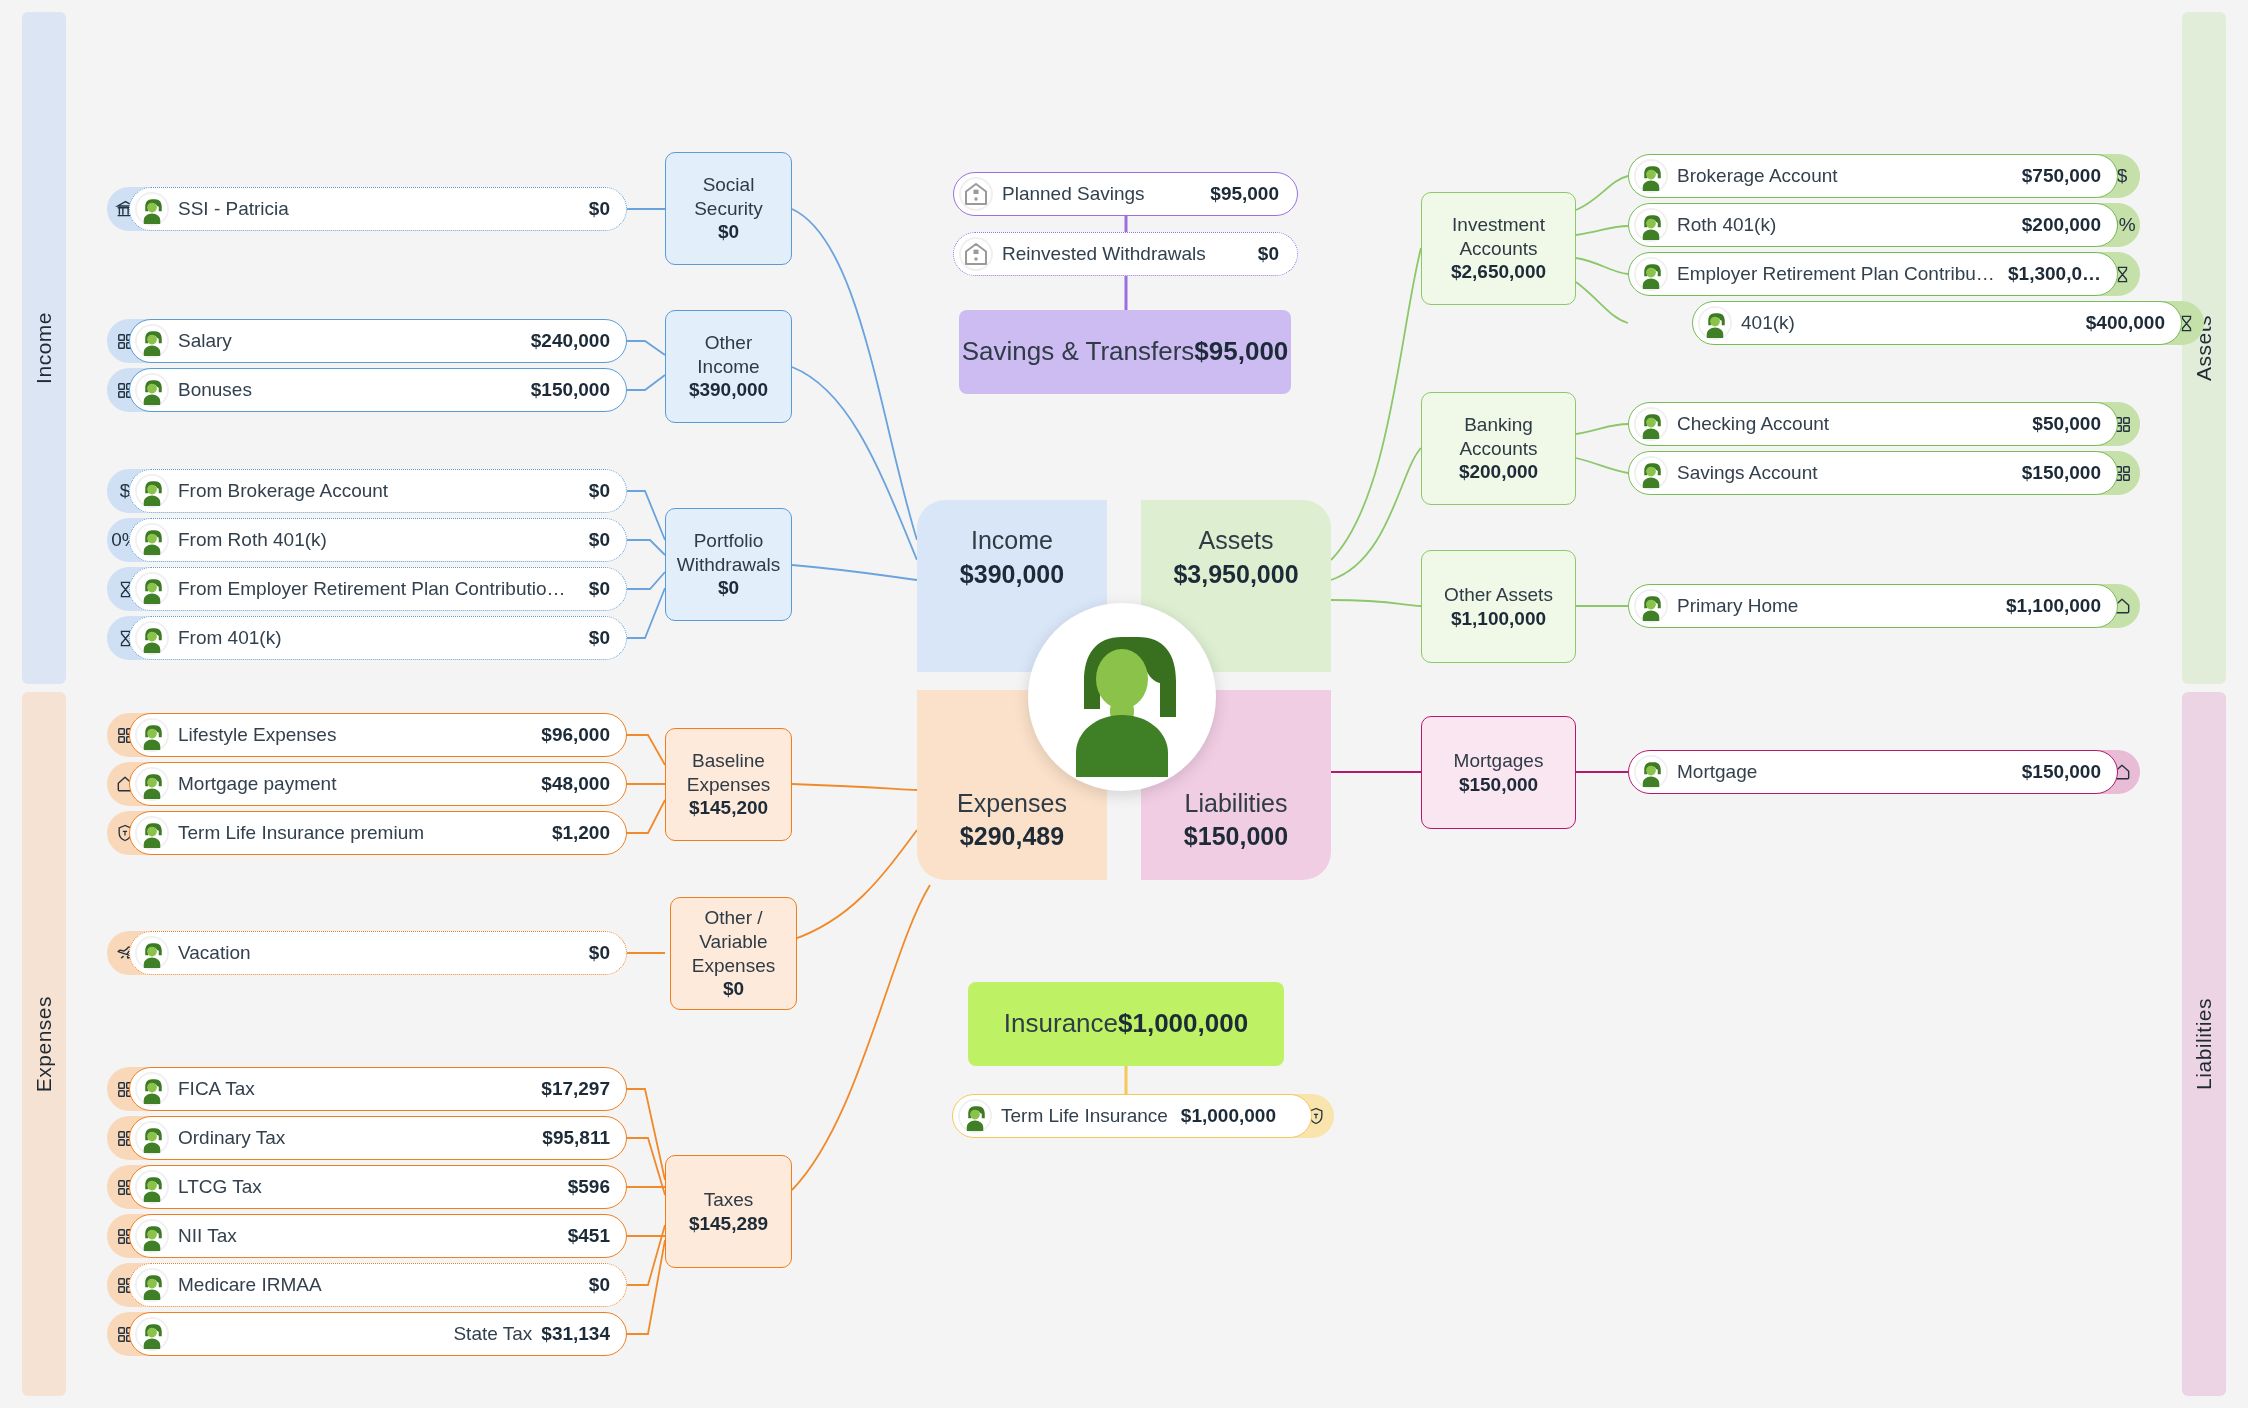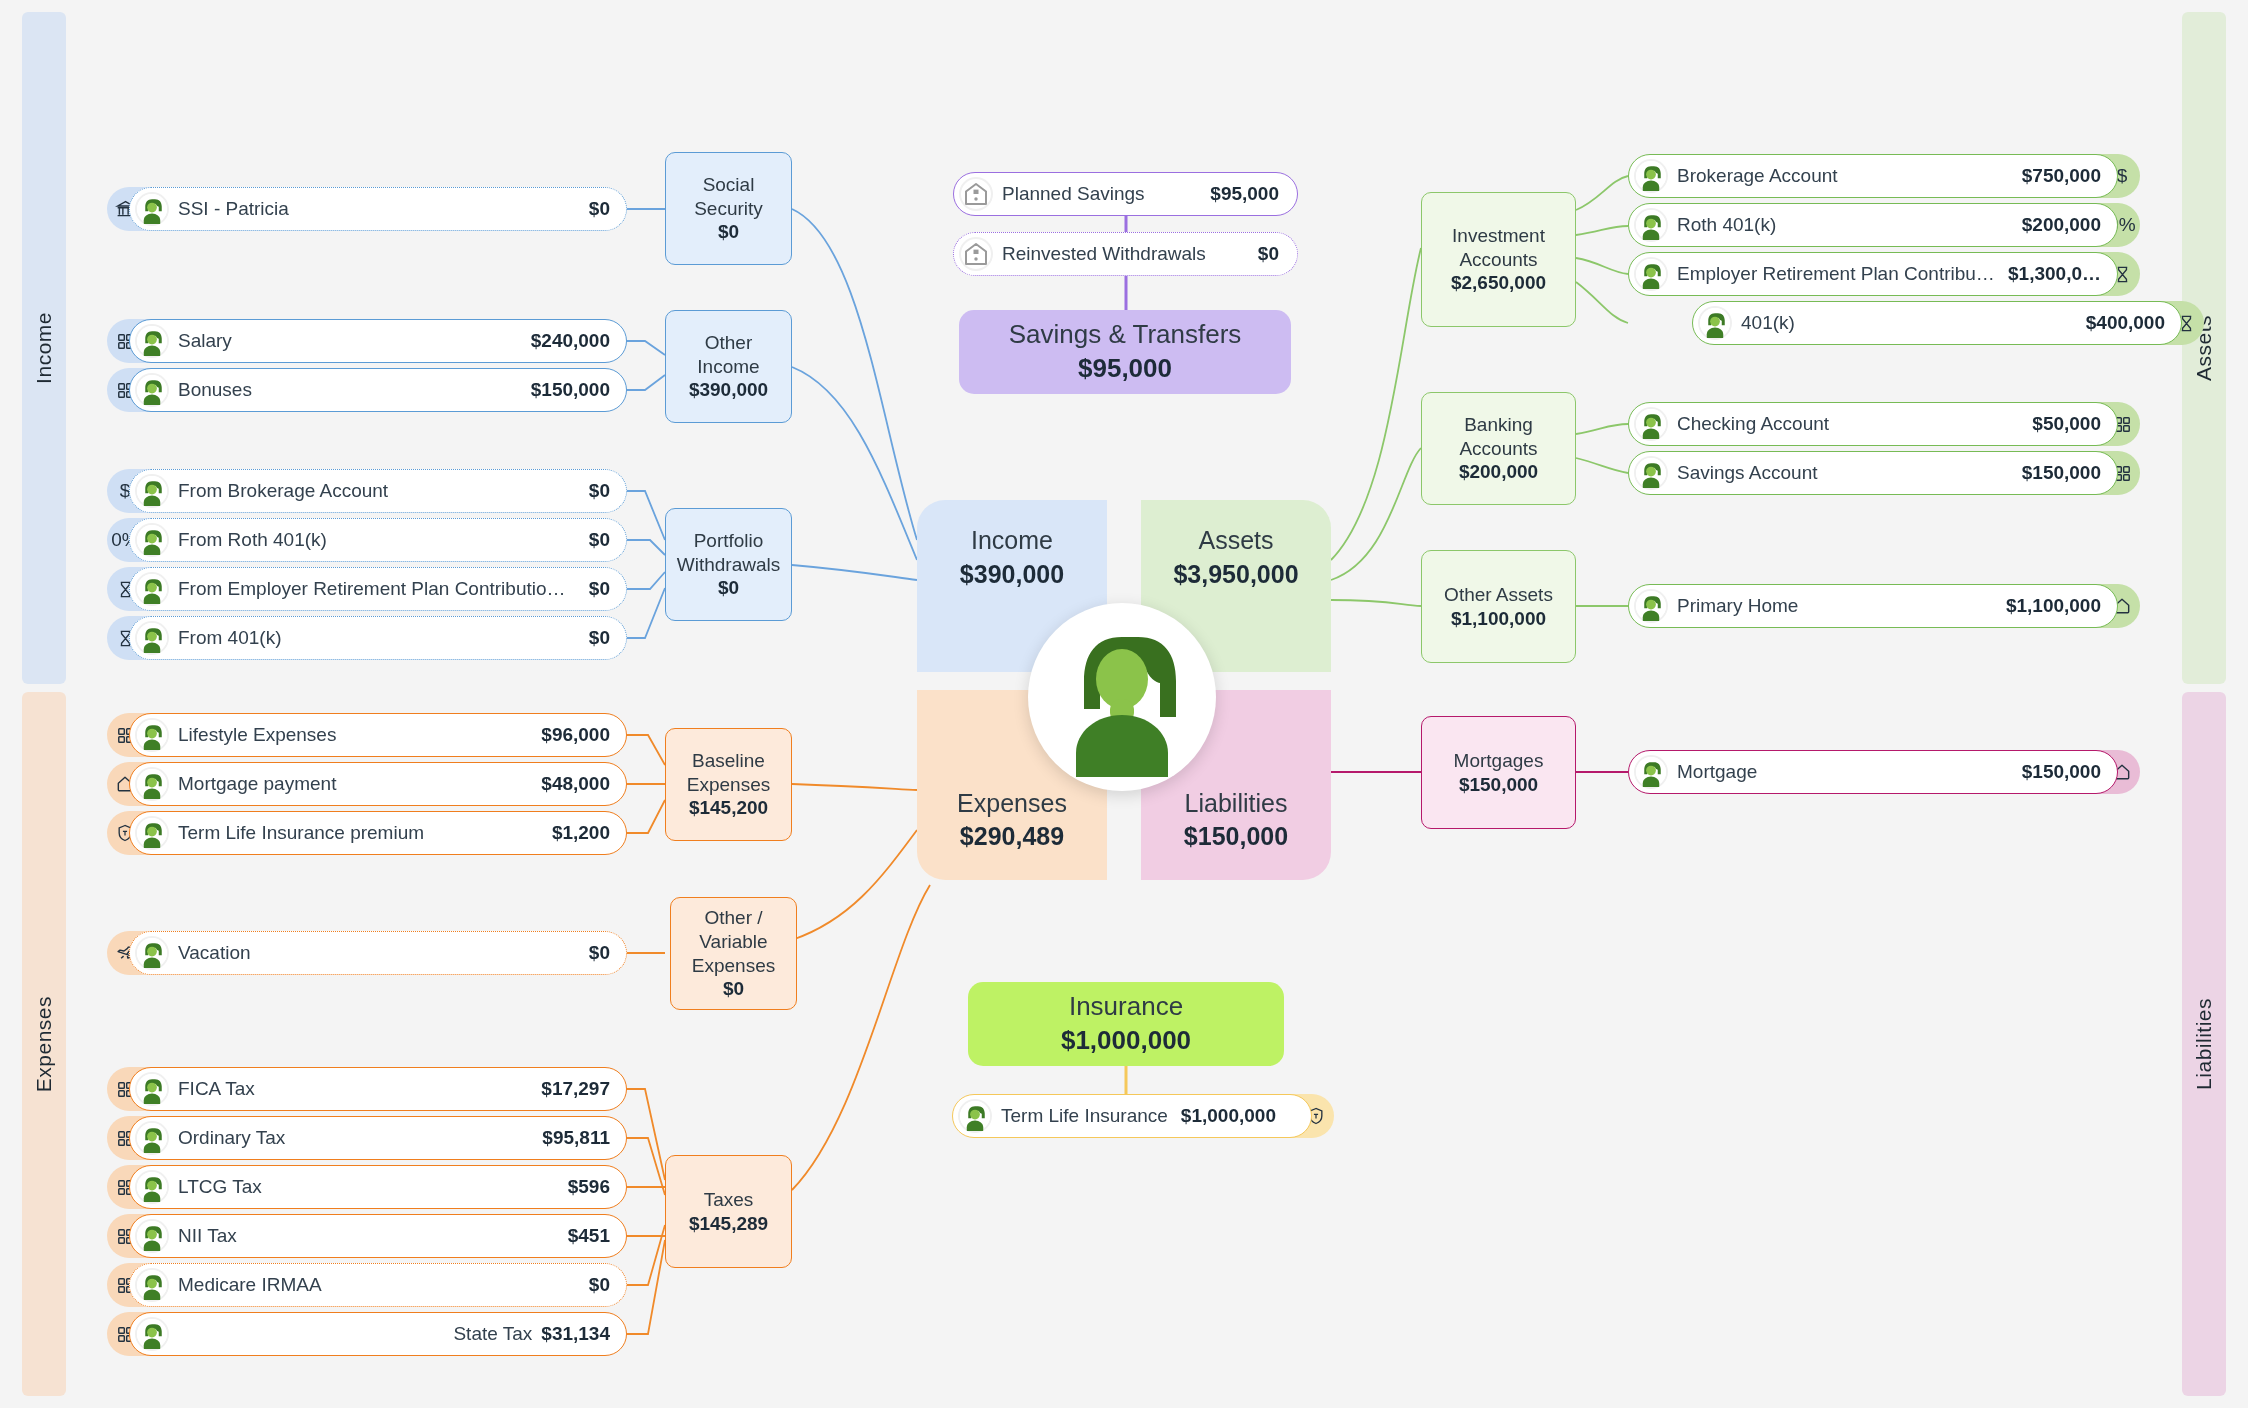--- a/index.html
+++ b/index.html
@@ -76,22 +76,22 @@
   }
   .cat .ct { font-size:19px; color:#2f3b45; }
   .cat .cv { font-size:19px; font-weight:bold; color:#1d2b38; }
   .cat.blue   { background:#e3eefb; border:1.4px solid #5b9bd5; }
   .cat.orange { background:#fdeadb; border:1.4px solid #f07e1e; }
   .cat.green  { background:#f0f8e8; border:1.4px solid #8cc76a; }
   .cat.pink   { background:#fae6f1; border:1.4px solid #b5196b; }
 
   
   .banner {
-    position:absolute; border-radius:15px; display:flex;
-    flex-direction:column; align-items:center; justify-content:center;
+    position:absolute; border-radius:8px; display:flex;
+    flex-direction:row; align-items:center; justify-content:center;
     line-height:1.3;
   }
   .banner .bt { font-size:26px; color:#2f3b45; }
   .banner .bv { font-size:26px; font-weight:bold; color:#1d2b38; }
   .banner.purple { background:#cdbcf2; }
   .banner.yellow { background:#bef264; }
 
   
   .hubq {
     position:absolute; display:flex; flex-direction:column;
@@ -635,21 +635,21 @@
     </div>
     <div class="hub-avatar">
       <svg viewBox="0 0 160 160">
         <path d="M80 20c-26 0-38 17-38 44v28h16V58c10 5 32 4 44-10 4 13 13 18 16 18v34h16V64c0-27-12-44-38-44z" fill="#39701f"></path>
         <ellipse cx="80" cy="62" rx="26" ry="30" fill="#8bc34a"></ellipse>
         <rect x="68" y="82" width="24" height="24" rx="10" fill="#8bc34a"></rect>
         <path d="M80 98c-26 0-46 17-46 38v24h92v-24c0-21-20-38-46-38z" fill="#3f7f26"></path>
       </svg>
     </div>
 
-    <div class="cat green" style="left:1421px; top:192px; width:155px; height:135px;">
+    <div class="cat green" style="left:1421px; top:192px; width:155px; height:113px;">
       <div class="ct">Investment Accounts</div>
       <div class="cv">$2,650,000</div>
     </div>
     <div class="cat green" style="left:1421px; top:392px; width:155px; height:113px;">
       <div class="ct">Banking Accounts</div>
       <div class="cv">$200,000</div>
     </div>
     <div class="cat green" style="left:1421px; top:550px; width:155px; height:113px;">
       <div class="ct">Other Assets</div>
       <div class="cv">$1,100,000</div>

